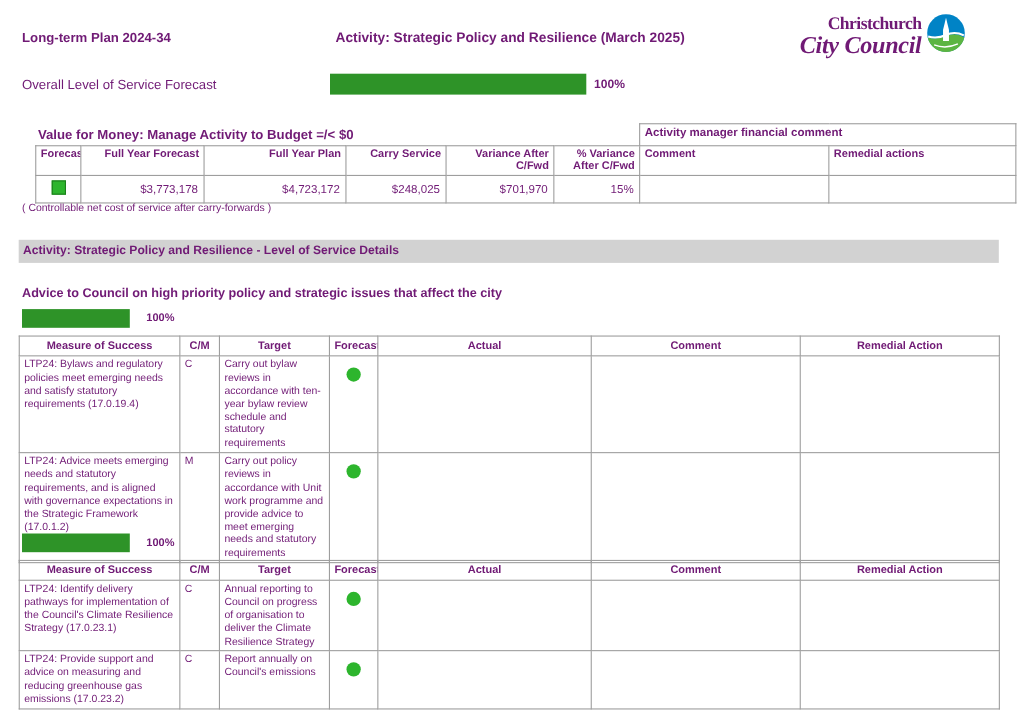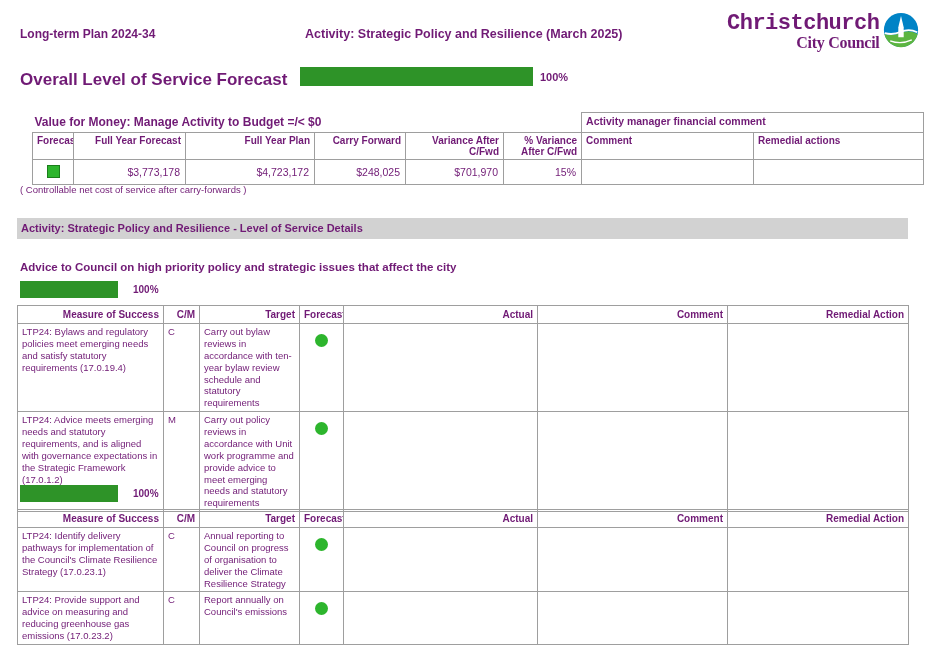--- a/index.html
+++ b/index.html
@@ -7,25 +7,25 @@
     position:relative;width:934px;height:661px;background:#ffffff;
     font-family:"Liberation Sans",sans-serif;color:#701a75;overflow:hidden;
   }
   .abs{position:absolute;}
 
   
   .plan-title{left:20px;top:27px;font-size:12px;font-weight:bold;}
   .activity-title{left:305px;top:27px;font-size:12.5px;font-weight:bold;}
   .logo{left:727px;top:12px;display:flex;align-items:center;gap:4px;}
   .logo-text{font-family:"Liberation Serif",serif;text-align:right;line-height:1.0;}
-  .logo-line1{font-size:22px;font-weight:bold;letter-spacing:-0.5px;font-family:Liberation Mono, monospace;}
-  .logo-line2{font-size:16px;font-weight:bold;letter-spacing:-0.3px;}
-
-  
-  .overall-label{left:20px;top:70px;font-size:17px;font-weight:bold;}
+  .logo-line1{font-size:16px;font-weight:bold;letter-spacing:-0.5px;}
+  .logo-line2{font-size:22px;font-weight:bold;letter-spacing:-0.3px;font-style:italic;}
+
+  
+  .overall-label{left:20px;top:70px;font-size:12px;font-weight:normal;}
   .overall-bar{left:300px;top:67px;width:233px;height:19px;}
   .overall-pct{left:540px;top:71px;font-size:11px;font-weight:bold;}
   .bar-track{width:100%;height:100%;background:#fff;}
   .bar-fill{height:100%;background:#2E9328;}
 
   
   table{border-collapse:collapse;table-layout:fixed;width:891px;}
   td,th{border:1px solid #9E9E9E;overflow:hidden;}
   .vfm{left:32px;top:112px;}
   .vfm-title-cell{border:none;vertical-align:bottom;padding:0 0 3px 2px;
@@ -47,21 +47,21 @@
   .sec1-head{left:20px;top:261px;}
   .sec1-bar{left:20px;top:281px;width:98px;height:17px;}
   .sec1-pct{left:133px;top:284px;font-size:10px;font-weight:bold;}
   .sec2-head{left:20px;top:465px;}
   .sec2-bar{left:20px;top:485px;width:98px;height:17px;}
   .sec2-pct{left:133px;top:488px;font-size:10px;font-weight:bold;}
 
   .los{left:17px;}
   .los1{top:305px;}
   .los2{top:509px;}
-  .los th{font-size:10px;font-weight:bold;text-align:right;padding:2px 4px;height:13px;vertical-align:middle;}
+  .los th{font-size:10px;font-weight:bold;text-align:center;padding:2px 4px;height:13px;vertical-align:middle;}
   .los td{font-size:9.5px;line-height:1.25;vertical-align:top;padding:2px 4px;}
   .status-circle{width:13px;height:13px;border-radius:50%;background:#2DB52D;margin:8px auto 0;}
   .rh58{height:54px;} .rh63{height:59px;} .rh47{height:43px;}
 </style>
 </head>
 <body>
 
 <div class="page">
 
   <div class="abs plan-title">Long-term Plan 2024-34</div>
@@ -104,21 +104,21 @@
     </colgroup>
     <tbody>
         <tr>
       <td class="vfm-title-cell" colspan="6">Value for Money: Manage Activity to Budget =/&lt; $0</td>
       <td class="vfm-mgr-cell" colspan="2">Activity manager financial comment</td>
     </tr>
     <tr>
       <th>Forecast</th>
       <th class="r">Full Year Forecast</th>
       <th class="r">Full Year Plan</th>
-      <th class="r">Carry Forward</th>
+      <th class="r">Carry Service</th>
       <th class="r">Variance After C/Fwd</th>
       <th class="r">% Variance After C/Fwd</th>
       <th>Comment</th>
       <th>Remedial actions</th>
     </tr>
     <tr>
       <td class="val c"><span class="status-square" style="background: rgb(45, 181, 45);"></span></td>
       <td class="val">$3,773,178</td>
       <td class="val">$4,723,172</td>
       <td class="val">$248,025</td>

